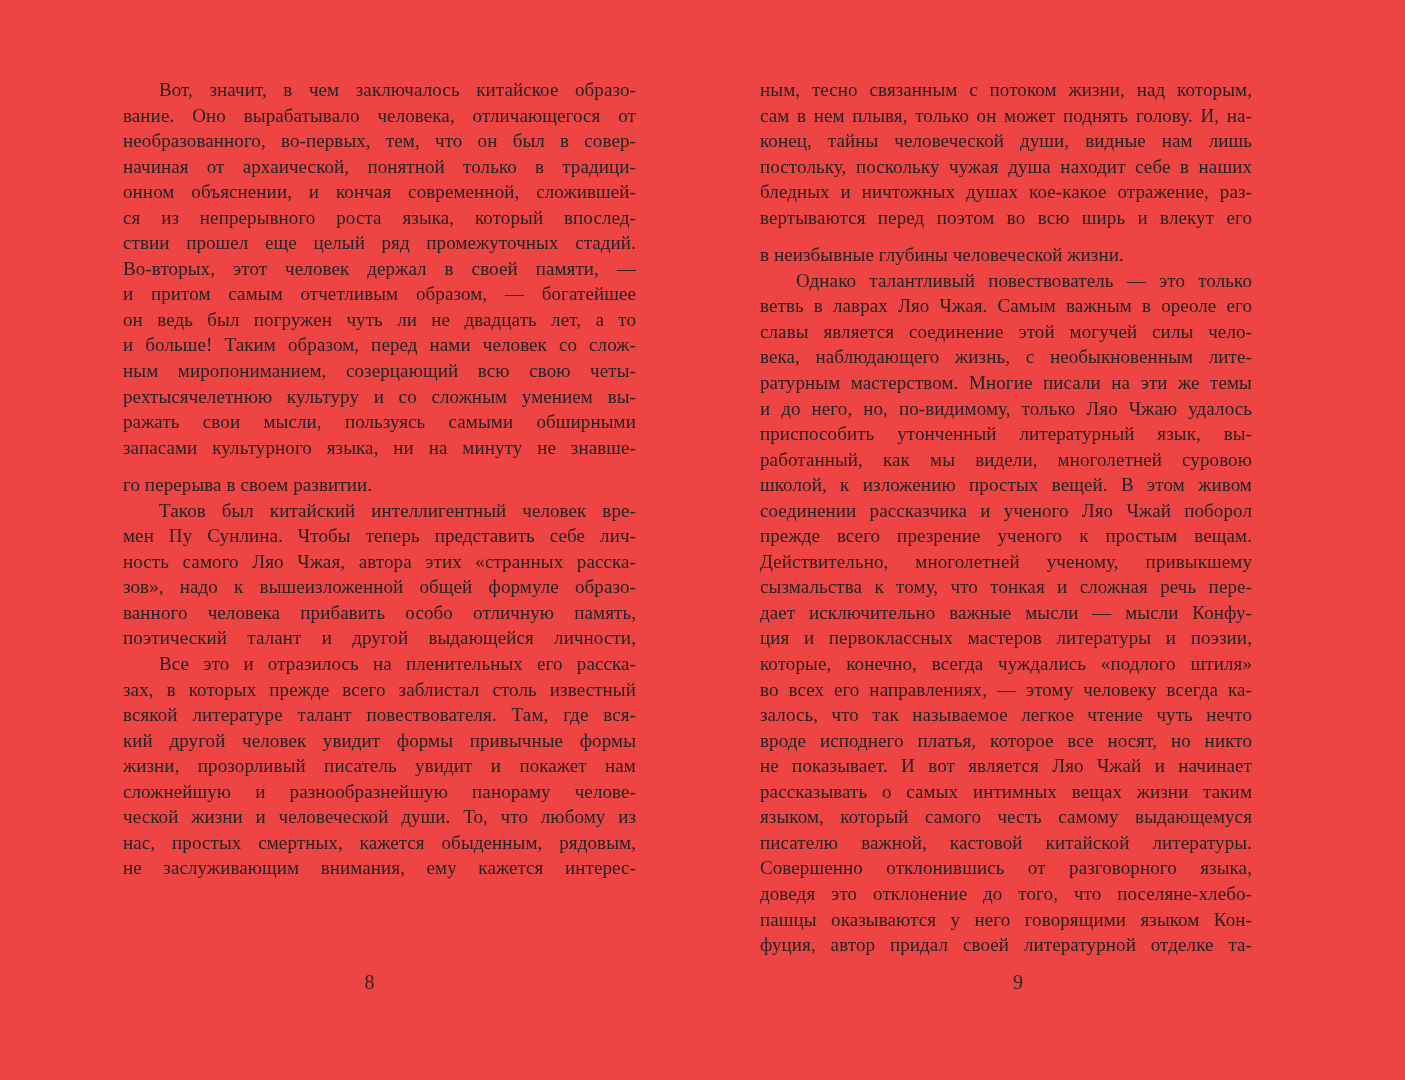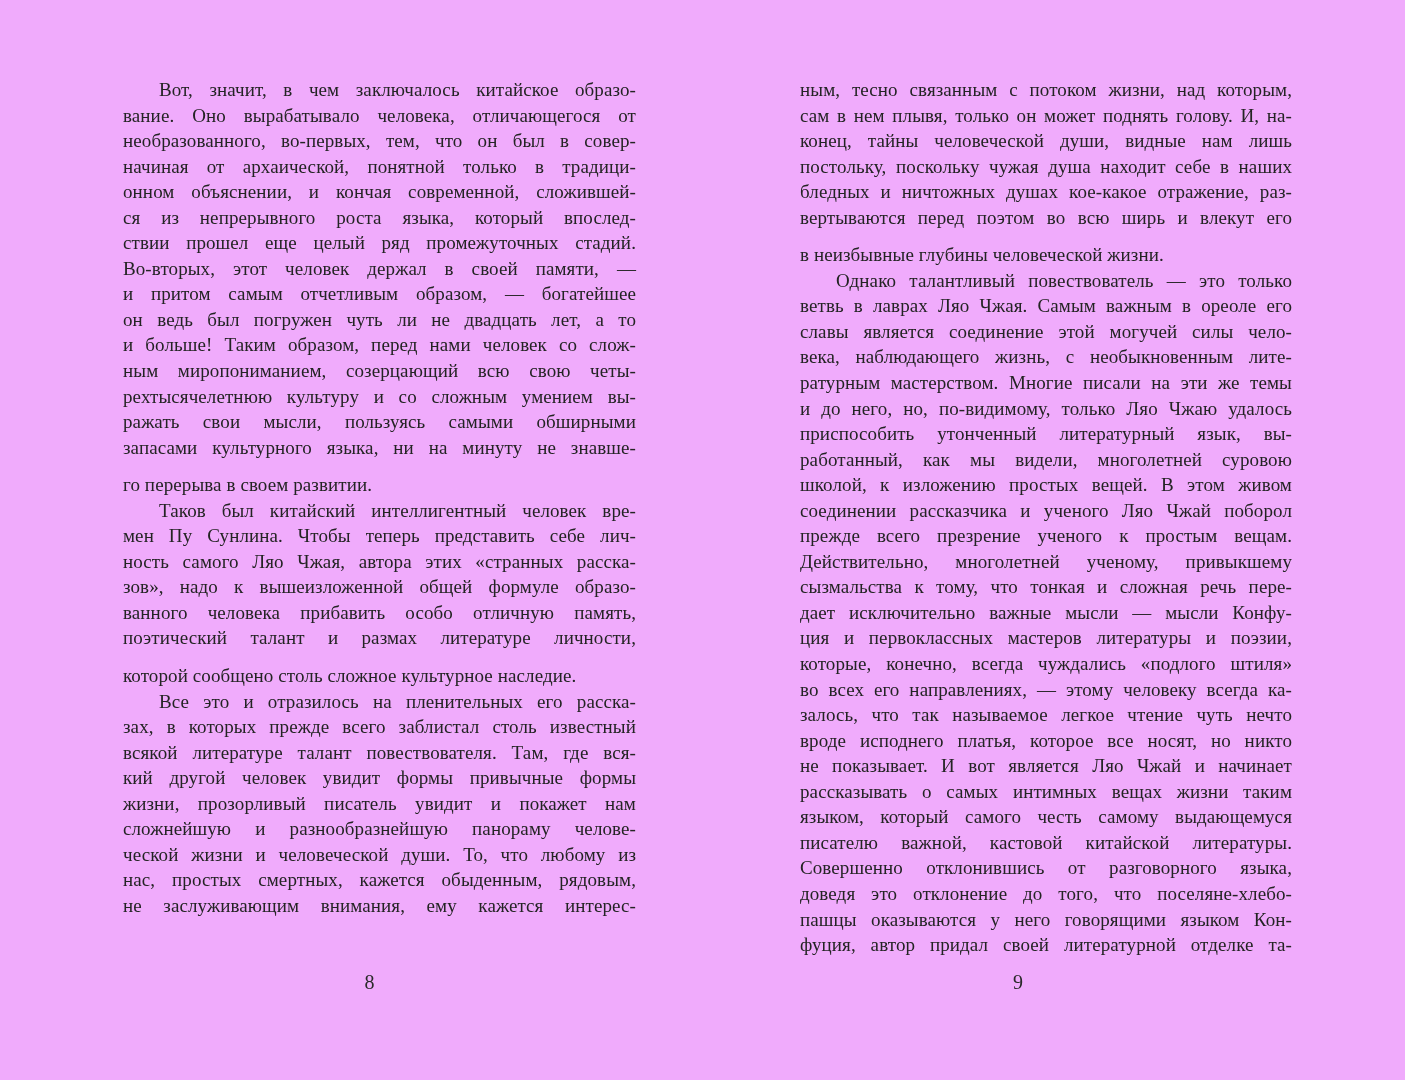--- a/index.html
+++ b/index.html
@@ -1,33 +1,33 @@
 <!DOCTYPE html>
 <html><head>
 <meta charset="utf-8">
 <style>
   html, body { margin: 0; padding: 0; background: #ffffff; }
   .scan {
     position: relative;
     width: 1405px;
     height: 1080px;
-    background: #f0abfc;
+    background: #ef4444;
     overflow: hidden;
     font-family: "Liberation Serif", "DejaVu Serif", serif;
     color: #242424;
   }
   .textblock {
     position: absolute;
     top: 77px;
     font-size: 19px;
     line-height: 25.55px;
     letter-spacing: 0.1px;
   }
   .textblock-left  { left: 123px; width: 513px; }
-  .textblock-right { left: 800px; width: 492px; }
+  .textblock-right { left: 760px; width: 492px; }
   .line { text-align: justify; text-align-last: justify; }
   .line.indent { text-indent: 36px; }
   .line.end { text-align-last: left; margin-top: 12px; }
   .page-number {
     position: absolute;
     top: 971px;
     font-size: 20px;
     text-align: center;
     color: #2a2a2a;
   }
@@ -54,22 +54,21 @@
       <div class="line">ным миропониманием, созерцающий всю свою четы-</div>
       <div class="line">рехтысячелетнюю культуру и со сложным умением вы-</div>
       <div class="line">ражать свои мысли, пользуясь самыми обширными</div>
       <div class="line">запасами культурного языка, ни на минуту не знавше-</div>
       <div class="line end">го перерыва в своем развитии.</div>
       <div class="line indent">Таков был китайский интеллигентный человек вре-</div>
       <div class="line">мен Пу Сунлина. Чтобы теперь представить себе лич-</div>
       <div class="line">ность самого Ляо Чжая, автора этих «странных расска-</div>
       <div class="line">зов», надо к вышеизложенной общей формуле образо-</div>
       <div class="line">ванного человека прибавить особо отличную память,</div>
-      <div class="line">поэтический талант и размах литературе личности,</div>
-      <div class="line end">которой сообщено столь сложное культурное наследие.</div>
+      <div class="line">поэтический талант и другой выдающейся личности,</div>
       <div class="line indent">Все это и отразилось на пленительных его расска-</div>
       <div class="line">зах, в которых прежде всего заблистал столь известный</div>
       <div class="line">всякой литературе талант повествователя. Там, где вся-</div>
       <div class="line">кий другой человек увидит формы привычные формы</div>
       <div class="line">жизни, прозорливый писатель увидит и покажет нам</div>
       <div class="line">сложнейшую и разнообразнейшую панораму челове-</div>
       <div class="line">ческой жизни и человеческой души. То, что любому из</div>
       <div class="line">нас, простых смертных, кажется обыденным, рядовым,</div>
       <div class="line">не заслуживающим внимания, ему кажется интерес-</div>
     </div>

